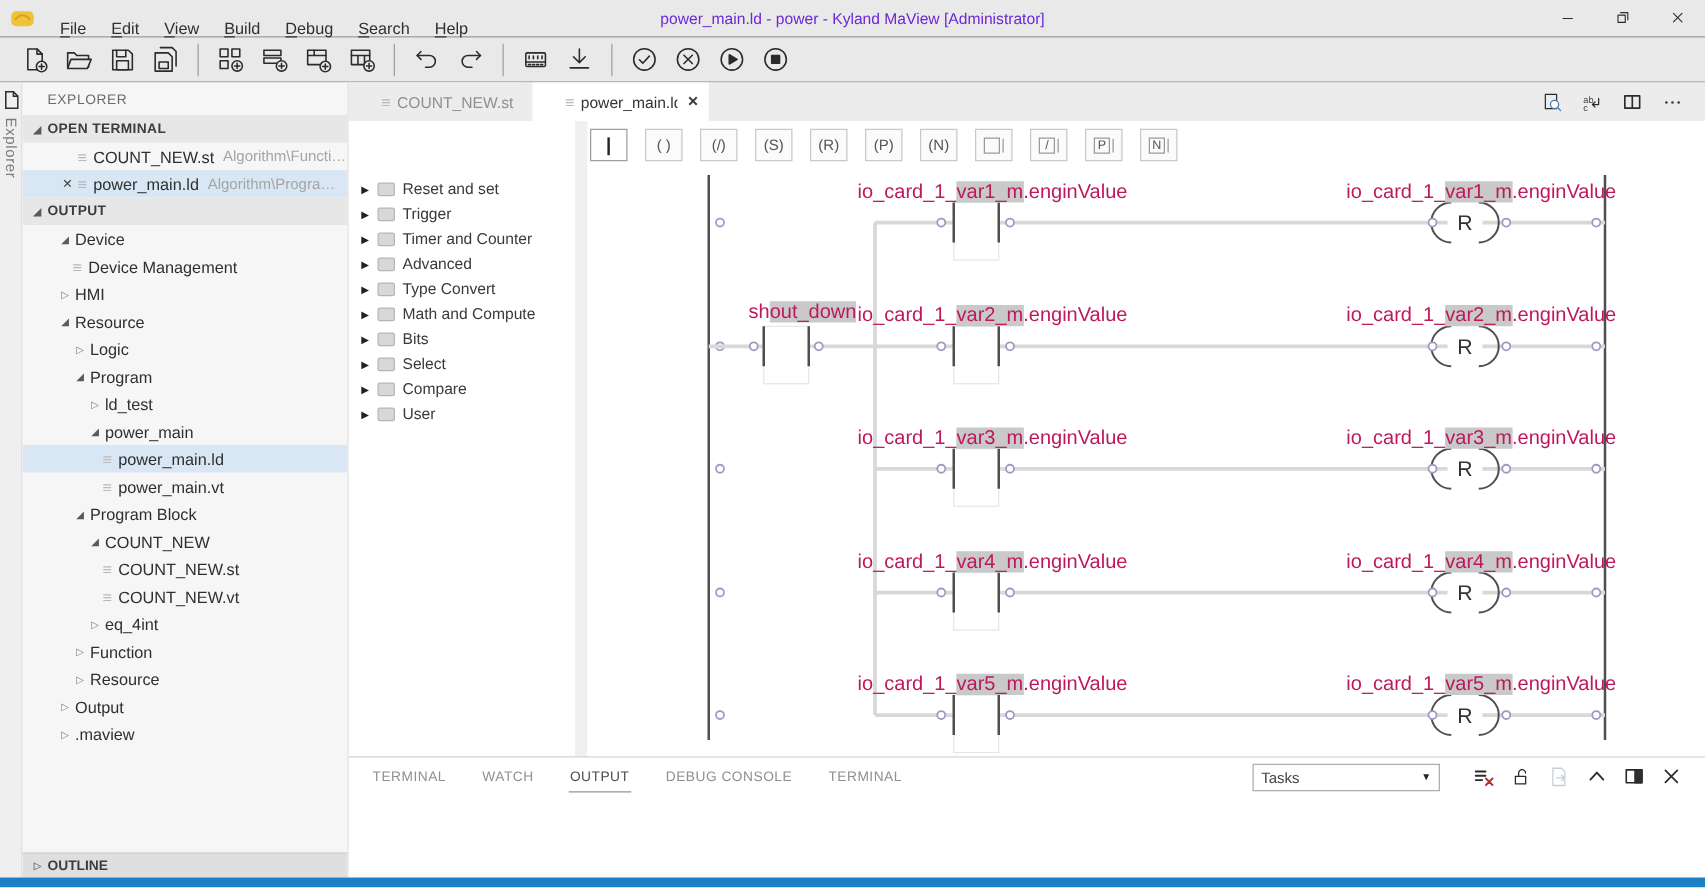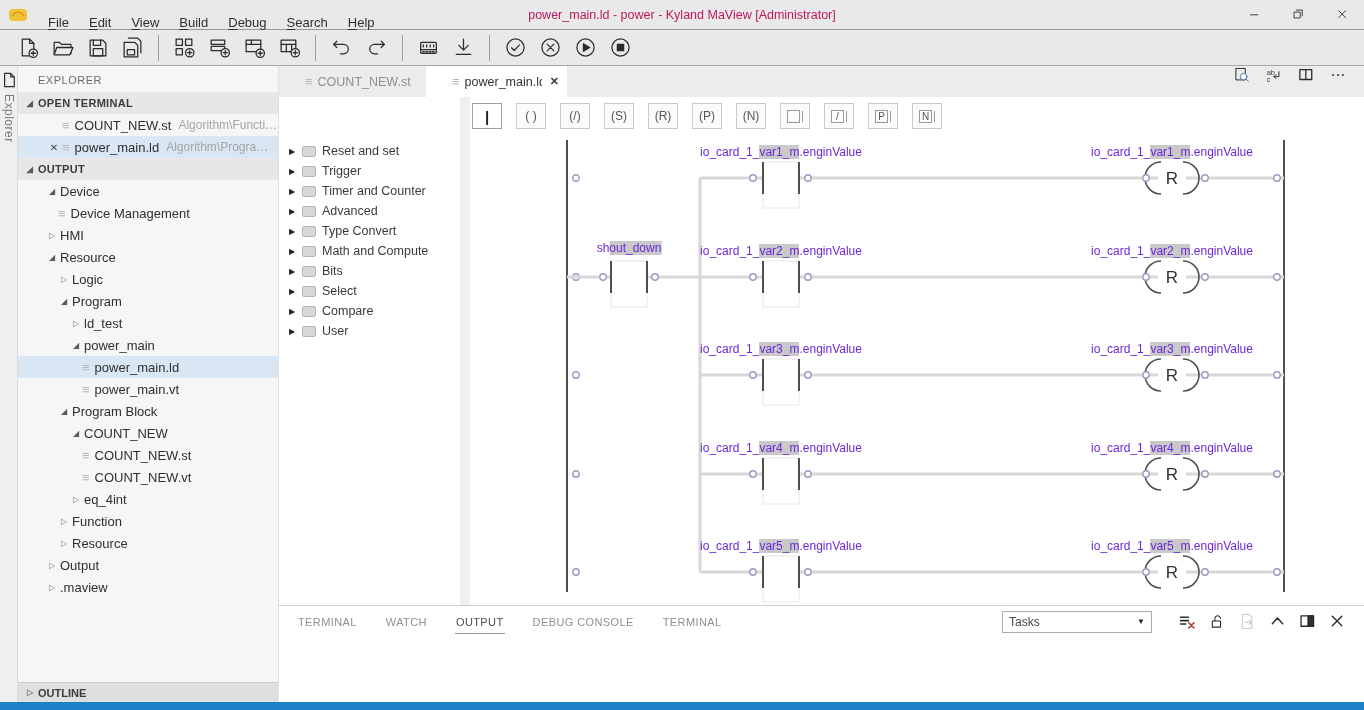--- a/index.html
+++ b/index.html
@@ -6,21 +6,21 @@
   html,body { width:1364px; height:710px; overflow:hidden; }
   body { font-family:"Liberation Sans", sans-serif; color:#2f2f2f; background:#fff; }
   .app { width:1364px; height:710px; display:flex; flex-direction:column; }
 
   
   .titlebar { height:30px; background:#e9e9e9; border-bottom:1px solid #9a9a9a;
               display:flex; align-items:center; position:relative; flex:0 0 auto; }
   .logo { width:24px; height:20px; margin:0 6px 0 8px; display:flex; align-items:center; }
   .menu-item { padding:4px 10px; font-size:13px; color:#2f2f2f; cursor:default;margin-top:16px; }
   .menu-item u { text-decoration:underline; text-underline-offset:2px; }
-  .win-title { position:absolute; left:0; right:0; text-align:center; font-size:12.5px; color:#be185d; pointer-events:none; }
+  .win-title { position:absolute; left:0; right:0; text-align:center; font-size:12.5px; color:#6d28d9; pointer-events:none; }
   .win-controls { margin-left:auto; display:flex; height:100%; }
   .win-btn { width:44px; height:100%; display:flex; align-items:center; justify-content:center; color:#333; }
 
   
   .toolbar { height:36px; background:#e9e9e9; border-bottom:1px solid #a8a8a8;
              display:flex; align-items:center; padding-left:10px; flex:0 0 auto; }
   .tb-btn { width:35px; height:30px; border:none; background:transparent; display:flex;
             align-items:center; justify-content:center; color:#2b2b2b; }
   .tb-sep { width:1px; height:26px; background:#9f9f9f; margin:0 8px; }
 
@@ -49,21 +49,21 @@
   .editor-col { flex:1 1 auto; display:flex; flex-direction:column; min-width:0; }
 
   
   .tabbar { height:31px; background:#ececec; display:flex; align-items:stretch; flex:0 0 auto; }
   .tab { width:141px; display:flex; align-items:center; padding:0 8px 0 26px; font-size:12.5px;
          color:#8f8f8f; background:#ececec; margin-right:6px; }
   .tab.active { background:#fff; color:#333; }
   .tab-label { overflow:hidden; white-space:nowrap; }
   .tab .tab-close { margin-left:8px; font-size:11px; color:#3c3c3c; font-weight:bold; }
   .tab-actions { margin-left:auto; display:flex; align-items:center; padding-right:10px; }
-  .ta-btn { width:32px; height:100%; display:flex; align-items:flex-start; justify-content:center; color:#3f3f3f; }
+  .ta-btn { width:32px; height:100%; display:flex; align-items:center; justify-content:center; color:#3f3f3f; }
 
   .content-row { flex:1 1 auto; display:flex; min-height:0; }
 
   
   .toolbox { width:181px; background:#fff; padding-top:44px; flex:0 0 auto; }
   .tbx-row { height:20px; display:flex; align-items:center; padding-left:10px; font-size:12.5px; color:#3a3a3a; }
   .tbx-arrow { font-size:8px; color:#222; width:13px; flex:0 0 auto; }
   .chip { width:14px; height:11px; background:#d8d8d8; border:1px solid #b5b5b5; border-radius:2px;
           margin-right:6px; flex:0 0 auto; }
   .tbx-scroll { width:10px; background:#f0f0f0; flex:0 0 auto; }
@@ -72,21 +72,21 @@
   .ladder { flex:1 1 auto; position:relative; background:#fff; overflow:hidden; }
   .lad-toolbar { position:absolute; top:6px; left:2px; display:flex; }
   .lad-btn { width:30px; height:26px; border:1px solid #c9c9c9; background:#fbfbfb; margin-right:14px;
              display:flex; align-items:center; justify-content:center; font-size:12px; color:#555; }
   .lad-btn.active { background:#fff; border-color:#9f9f9f; }
   .lad-glyph.bar { font-size:15px; font-weight:bold; color:#222; }
   .lad-box { min-width:13px; height:13px; border:1px solid #9a9a9a; font-size:10px; color:#555;
              display:flex; align-items:center; justify-content:center; padding:0 1px; margin-right:2px; }
   .lad-pin { width:1px; height:11px; background:#9a9a9a; }
   #ladsvg { position:absolute; left:0; top:0; }
-  .lad-label { position:absolute; transform:translateX(-50%); font-size:12px; color:#6d28d9; white-space:nowrap; }
+  .lad-label { position:absolute; transform:translateX(-50%); font-size:16px; color:#be185d; white-space:nowrap;margin-left:13px; }
   .lad-label .hl { background:#c9c9c9; }
 
   
   .bottompanel { height:97px; border-top:1px solid #cfcfcf; background:#fff; flex:0 0 auto; }
   .bp-tabs { height:31px; display:flex; align-items:center; padding-left:18px; }
   .bp-tab { margin-right:27px; font-size:11px; letter-spacing:.4px; color:#909090; padding:6px 1px 5px; }
   .bp-tab.active { color:#4c4c4c; border-bottom:1px solid #949494; }
   .bp-right { margin-left:auto; display:flex; align-items:center; padding-right:12px; }
   .tasks-dd { width:150px; height:22px; border:1px solid #adadad; background:#fff; display:flex;
               align-items:center; padding:0 6px; font-size:12px; color:#444; margin-right:20px; }

